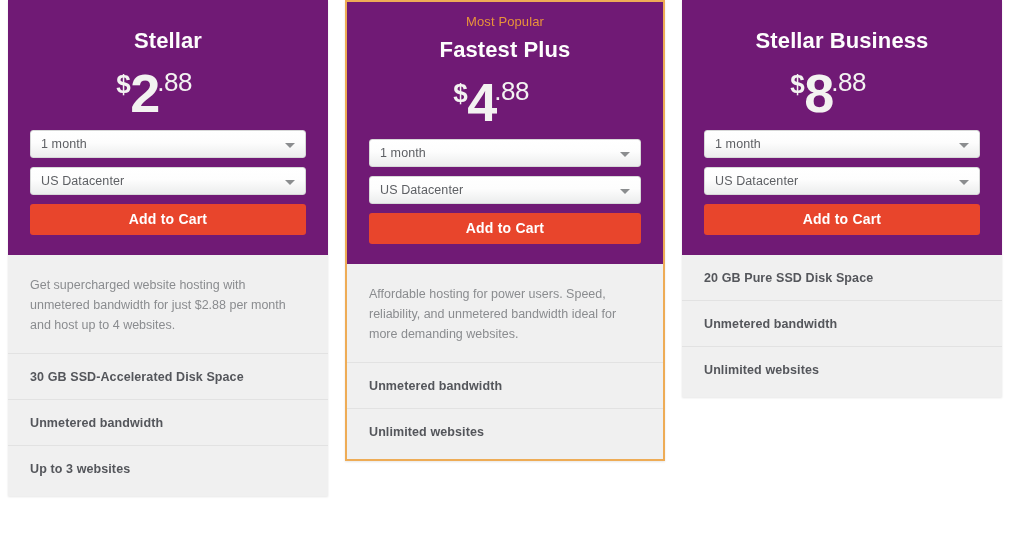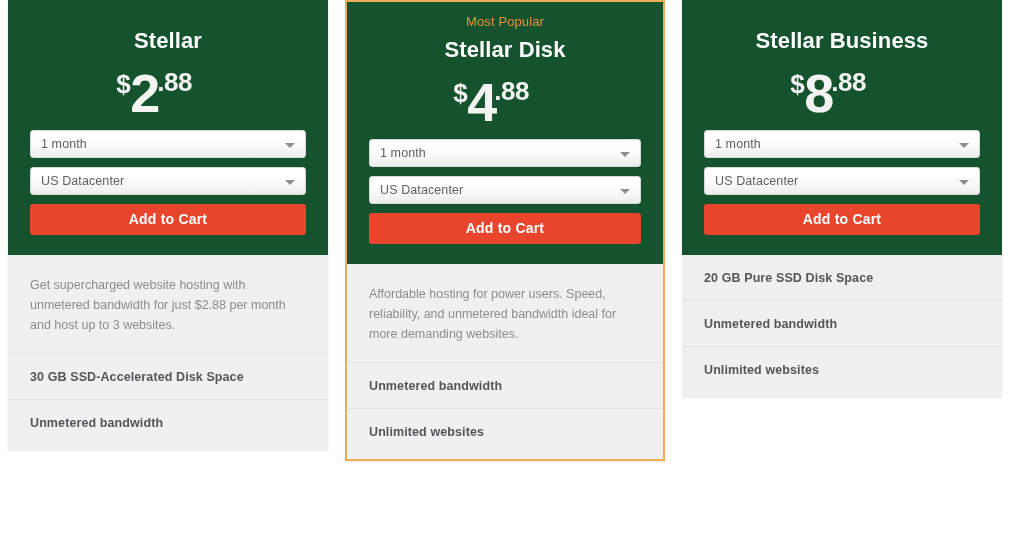--- a/index.html
+++ b/index.html
@@ -40,21 +40,21 @@
     box-shadow: 0 1px 2px rgba(0,0,0,0.10);
   }
 
   .plan.featured {
     border: 2px solid #eeac56;
     margin-top: 0;
   }
 
   
   .plan-head {
-    background: #14532d;
+    background: #701a75;
     padding: 0 22px 20px 22px;
     box-sizing: border-box;
     text-align: center;
   }
   .plan.featured .plan-head {
     padding-bottom: 20px;
   }
 
   .badge {
     color: #e8933a;
@@ -101,21 +101,21 @@
     letter-spacing: -0.5px;
   }
   .whole {
     font-size: 54px;
     font-weight: bold;
     letter-spacing: -1px;
     line-height: 58px;
   }
   .cents {
     font-size: 26px;
-    font-weight: bold;
+    font-weight: normal;
     vertical-align: top;
     position: relative;
     top: 3px;
     left: -2px;
     letter-spacing: -0.5px;
   }
   .per {
     font-size: 13px;
     font-weight: bold;
     position: relative;
@@ -219,30 +219,31 @@
           <span class="field-label">1 month</span>
           <span class="caret"></span>
         </div>
         <div class="field">
           <span class="field-label">US Datacenter</span>
           <span class="caret"></span>
         </div>
         <button class="cta">Add to Cart</button>
       </div>
       <div class="plan-body">
-        <div class="desc">Get supercharged website hosting with unmetered bandwidth for just $2.88 per month and host up to 3 websites.</div>
+        <div class="desc">Get supercharged website hosting with unmetered bandwidth for just $2.88 per month and host up to 4 websites.</div>
         <div class="feature">30 GB SSD-Accelerated Disk Space</div>
         <div class="feature">Unmetered bandwidth</div>
+        <div class="feature">Up to 3 websites</div>
       </div>
     </div>
 
     <div class="plan featured">
       <div class="plan-head">
         <div class="badge">Most Popular</div>
-        <div class="plan-name">Stellar Disk</div>
+        <div class="plan-name">Fastest Plus</div>
         <div class="price">
           <span class="price-inner">
             <span class="cur">$</span><span class="whole">4</span><span class="cents">.88</span><span class="per">/mo.</span>
           </span>
         </div>
         <div class="field">
           <span class="field-label">1 month</span>
           <span class="caret"></span>
         </div>
         <div class="field">

